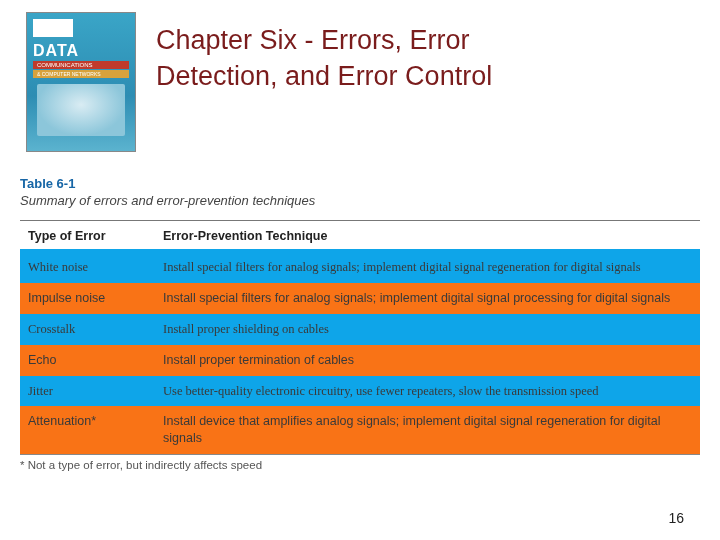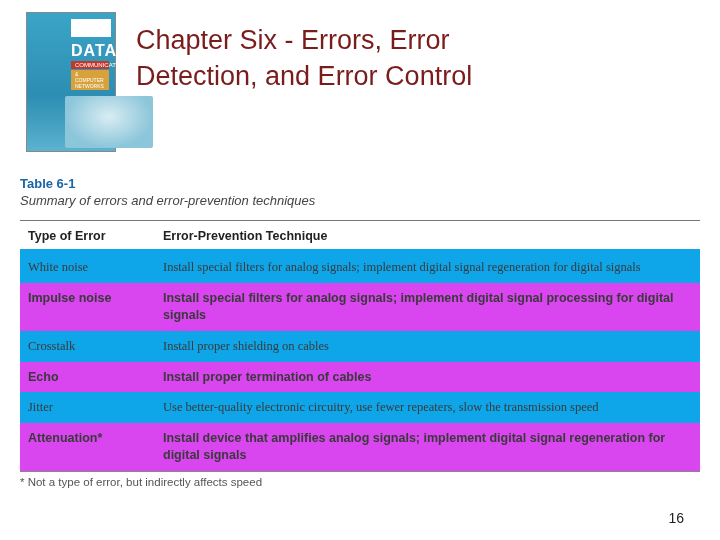--- a/index.html
+++ b/index.html
@@ -10,27 +10,26 @@
     font-family: Georgia, 'Times New Roman', serif;
     position: relative;
     overflow: hidden;
   }
   .header-row {
     display: flex;
     align-items: flex-start;
     padding: 12px 20px 0 26px;
   }
   .book-cover {
-    width: 90px;
+    width: 110px;
     height: 140px;
     background: linear-gradient(180deg, #3aa5c7 0%, #2d8db3 60%, #5bb3cf 100%);
     position: relative;
     border: 1px solid #888;
     flex: 0 0 auto;
-    padding-left: 38px;
   }
   .cover-topbar {
     background: #fff;
     height: 18px;
     width: 40px;
     margin: 6px 0 0 6px;
     font-size: 6px;
     color: #005;
     padding: 1px 2px;
   }
@@ -116,21 +115,21 @@
     background: #fff;
     margin-top: 37px;
   }
   table.errtable th.col1 { width: 135px; }
   table.errtable td {
     padding: 7px 8px;
     vertical-align: top;
     line-height: 1.35;
   }
   tbody tr.shade { background: #0ea5e9; font-family: Liberation Serif, serif; }
-  tbody tr.noshade { background: #d946ef; font-weight: bold; }
+  tbody tr.noshade { background: #f97316; }
   tbody tr.last td { border-bottom: 1px solid #888; }
   .footnote {
     font-family: "Myriad Pro", "Segoe UI", Arial, sans-serif;
     font-size: 11.5px;
     color: #555;
     padding-top: 4px;
   }
   .page-num {
     position: absolute;
     bottom: 14px;

